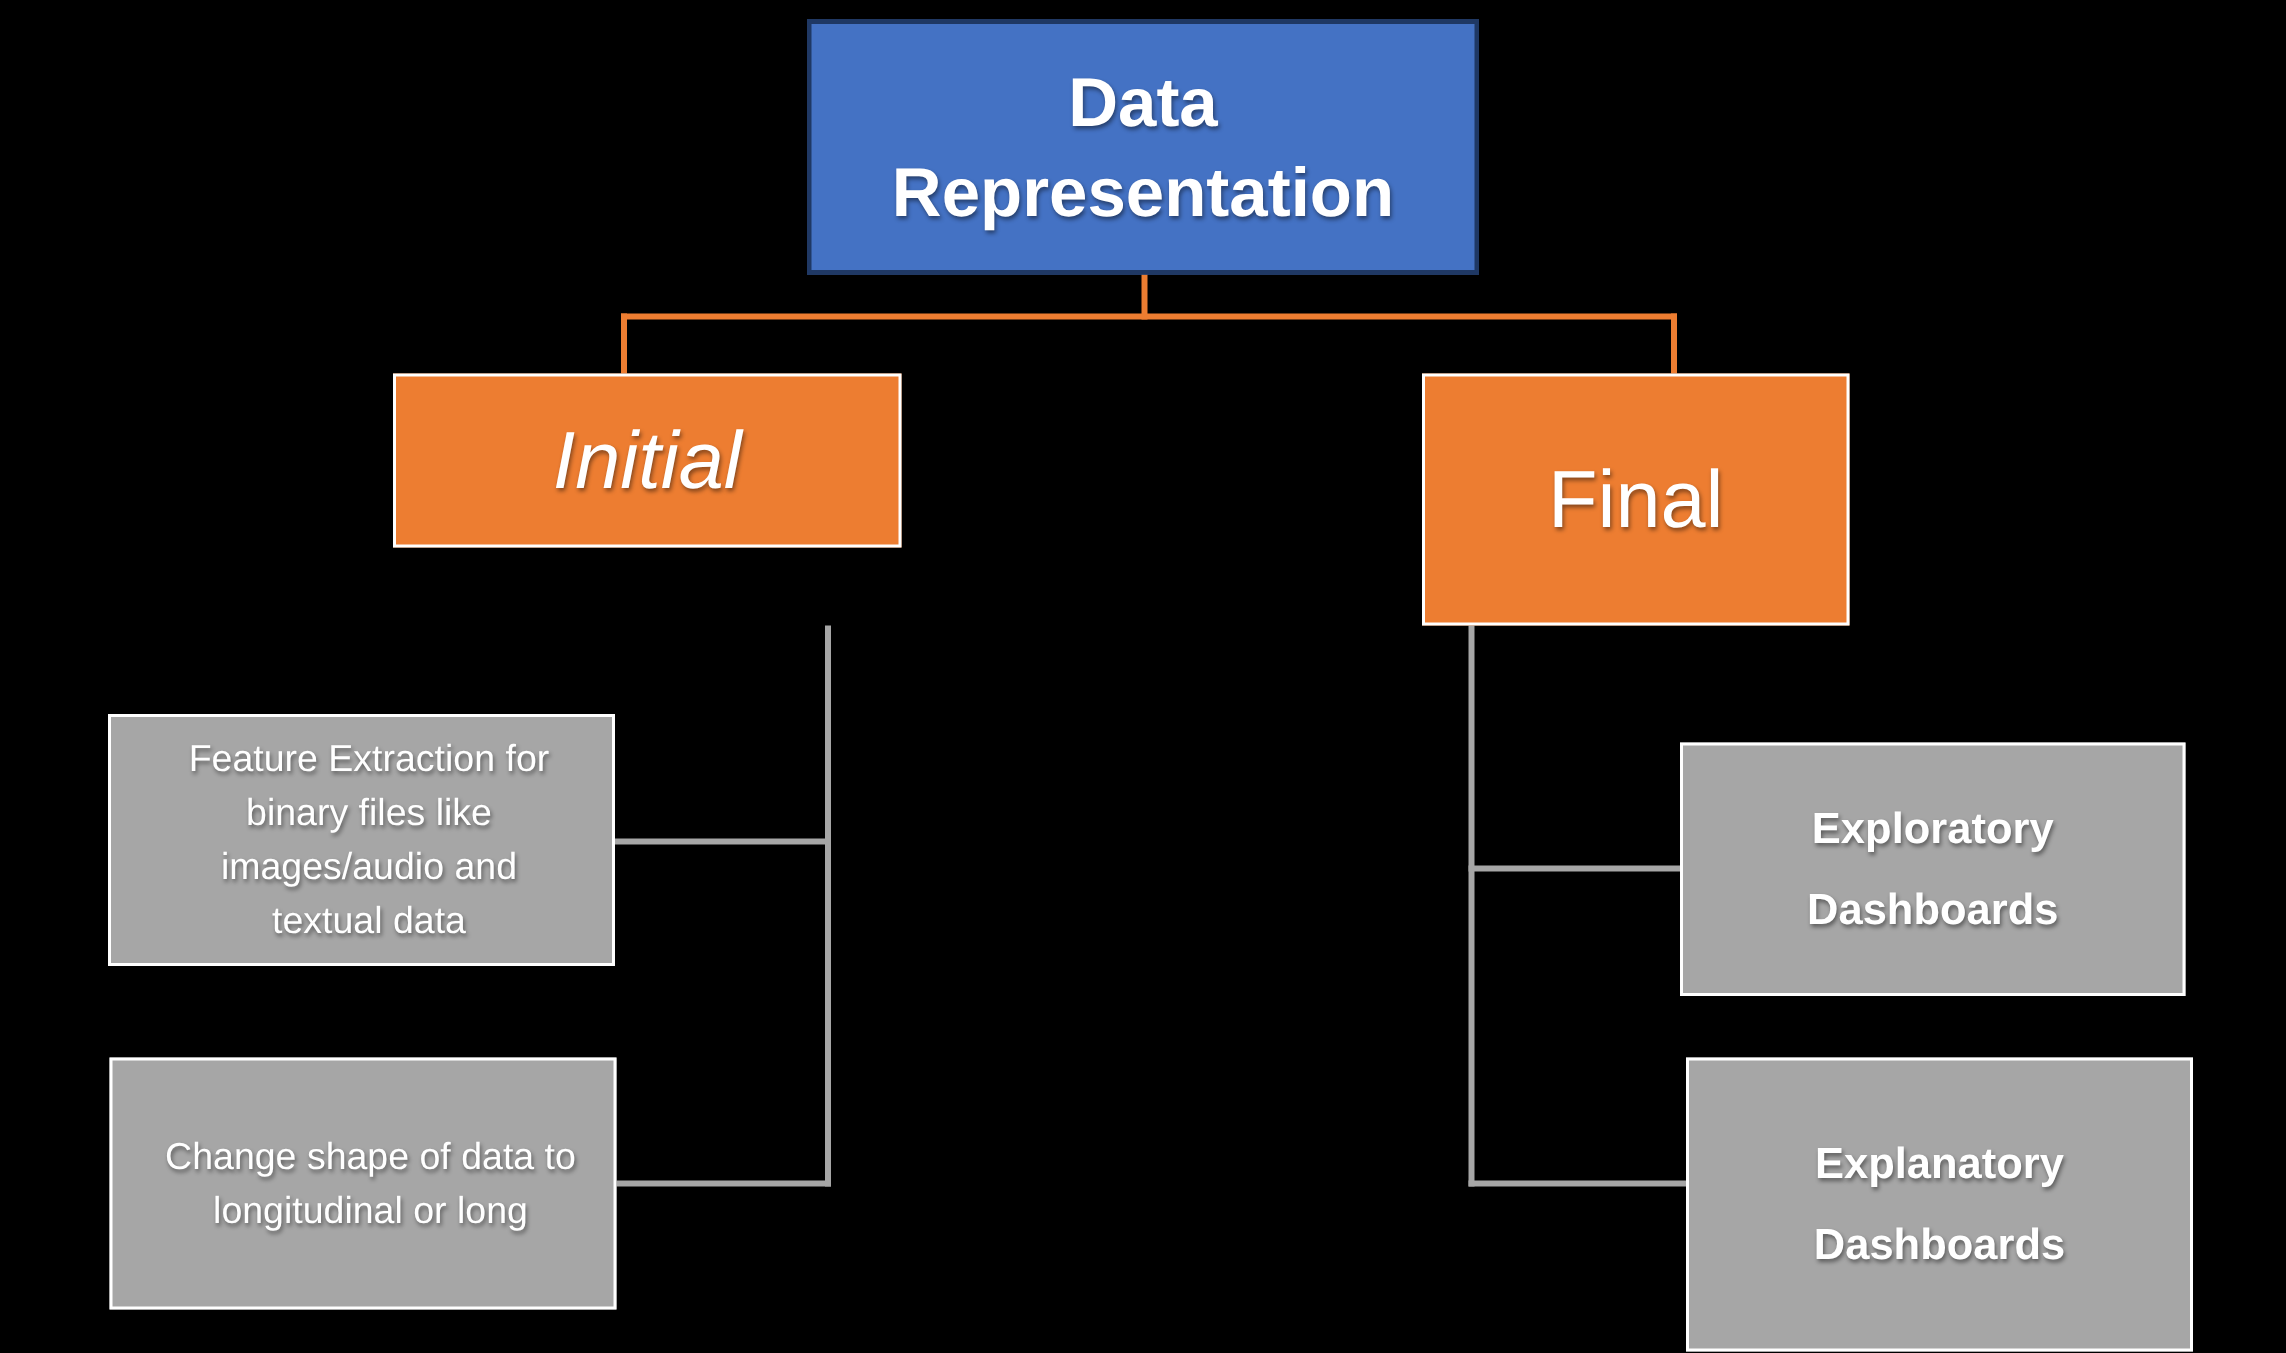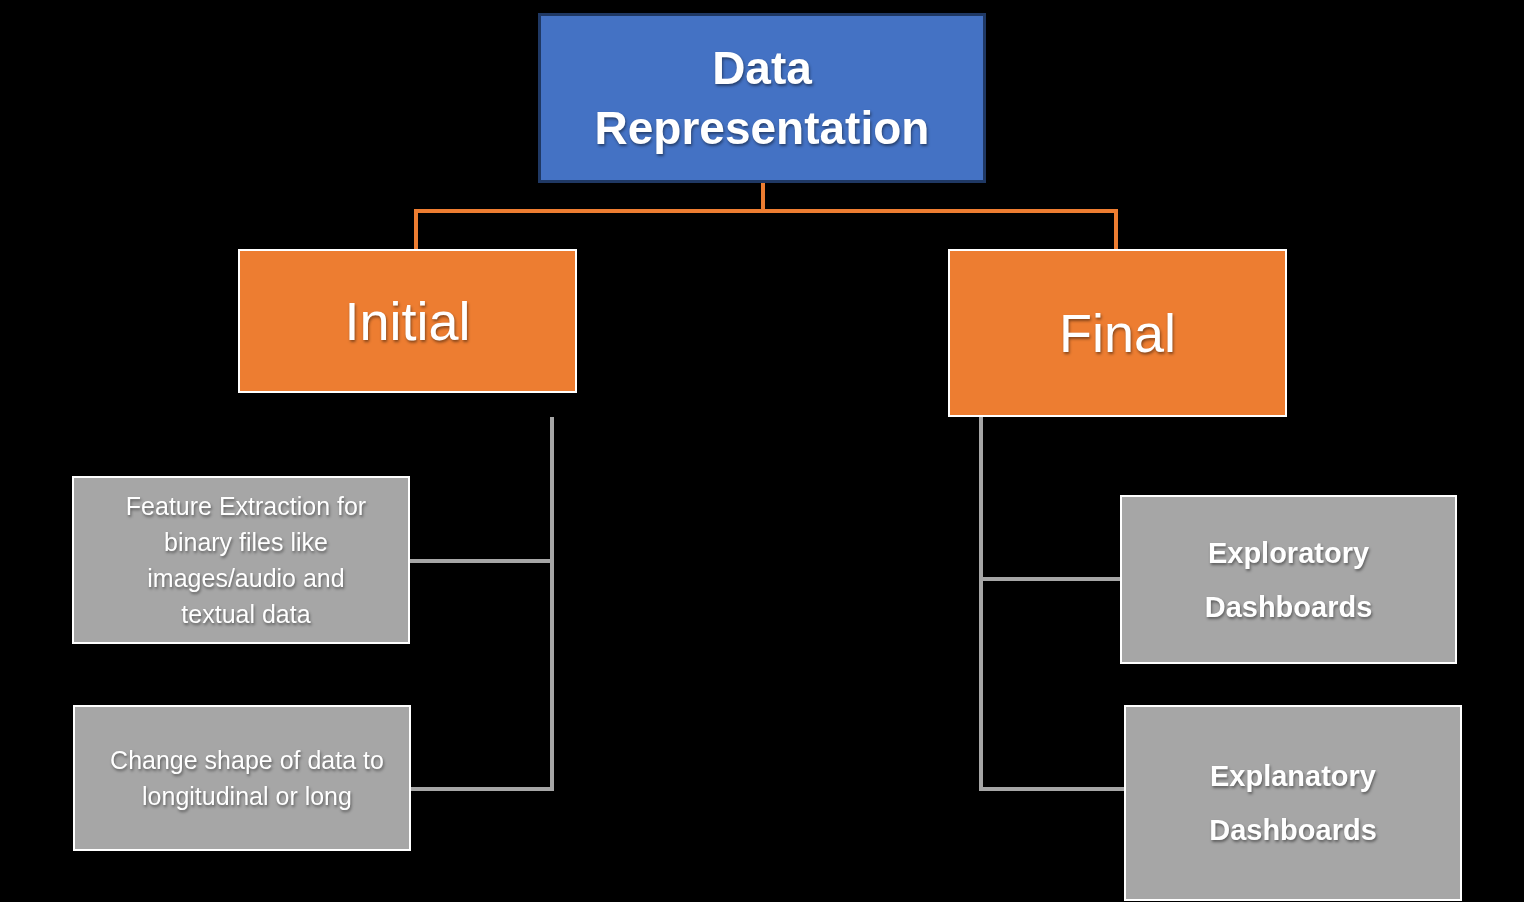--- a/index.html
+++ b/index.html
@@ -41,30 +41,30 @@
     left:538px;top:13px;width:448px;height:170px;
     background:var(--root-fill);
     border:3px solid var(--root-border);
     font-size:46px;font-weight:bold;line-height:60px;
   }
   .node-stage{
     background:var(--stage-fill);
     border:2px solid var(--stage-border);
     font-size:54px;font-weight:400;line-height:60px;
   }
-  .node-stage-initial{left:238px;top:249px;width:339px;height:144px;}
-  .node-stage-final{left:948px;top:249px;width:339px;height:168px;}
+  .node-stage-initial{left:262px;top:249px;width:339px;height:116px;font-style:italic;}
+  .node-stage-final{left:948px;top:249px;width:285px;height:168px;}
   .node-leaf{
     background:var(--leaf-fill);
     border:2px solid var(--leaf-border);
   }
   .node-leaf-small{font-size:25px;line-height:36px;padding-left:10px;}
   .node-leaf-big{font-size:29px;line-height:54px;font-weight:bold;}
   .node-leaf-1{left:72px;top:476px;width:338px;height:168px;}
-  .node-leaf-2{left:73px;top:705px;width:338px;height:146px;}
+  .node-leaf-2{left:73px;top:705px;width:338px;height:168px;}
   .node-leaf-3{left:1120px;top:495px;width:337px;height:169px;}
   .node-leaf-4{left:1124px;top:705px;width:338px;height:196px;}
   .conn{position:absolute;}
   .conn-orange{background:var(--orange-connector);}
   .conn-gray{background:var(--gray-connector);}
   .c-root-stem{left:761px;top:183px;width:4px;height:30px;}
   .c-root-crossbar{left:414px;top:209px;width:704px;height:4px;}
   .c-drop-initial{left:414px;top:209px;width:4px;height:40px;}
   .c-drop-final{left:1114px;top:209px;width:4px;height:40px;}
   .c-trunk-initial{left:550px;top:417px;width:4px;height:374px;}

